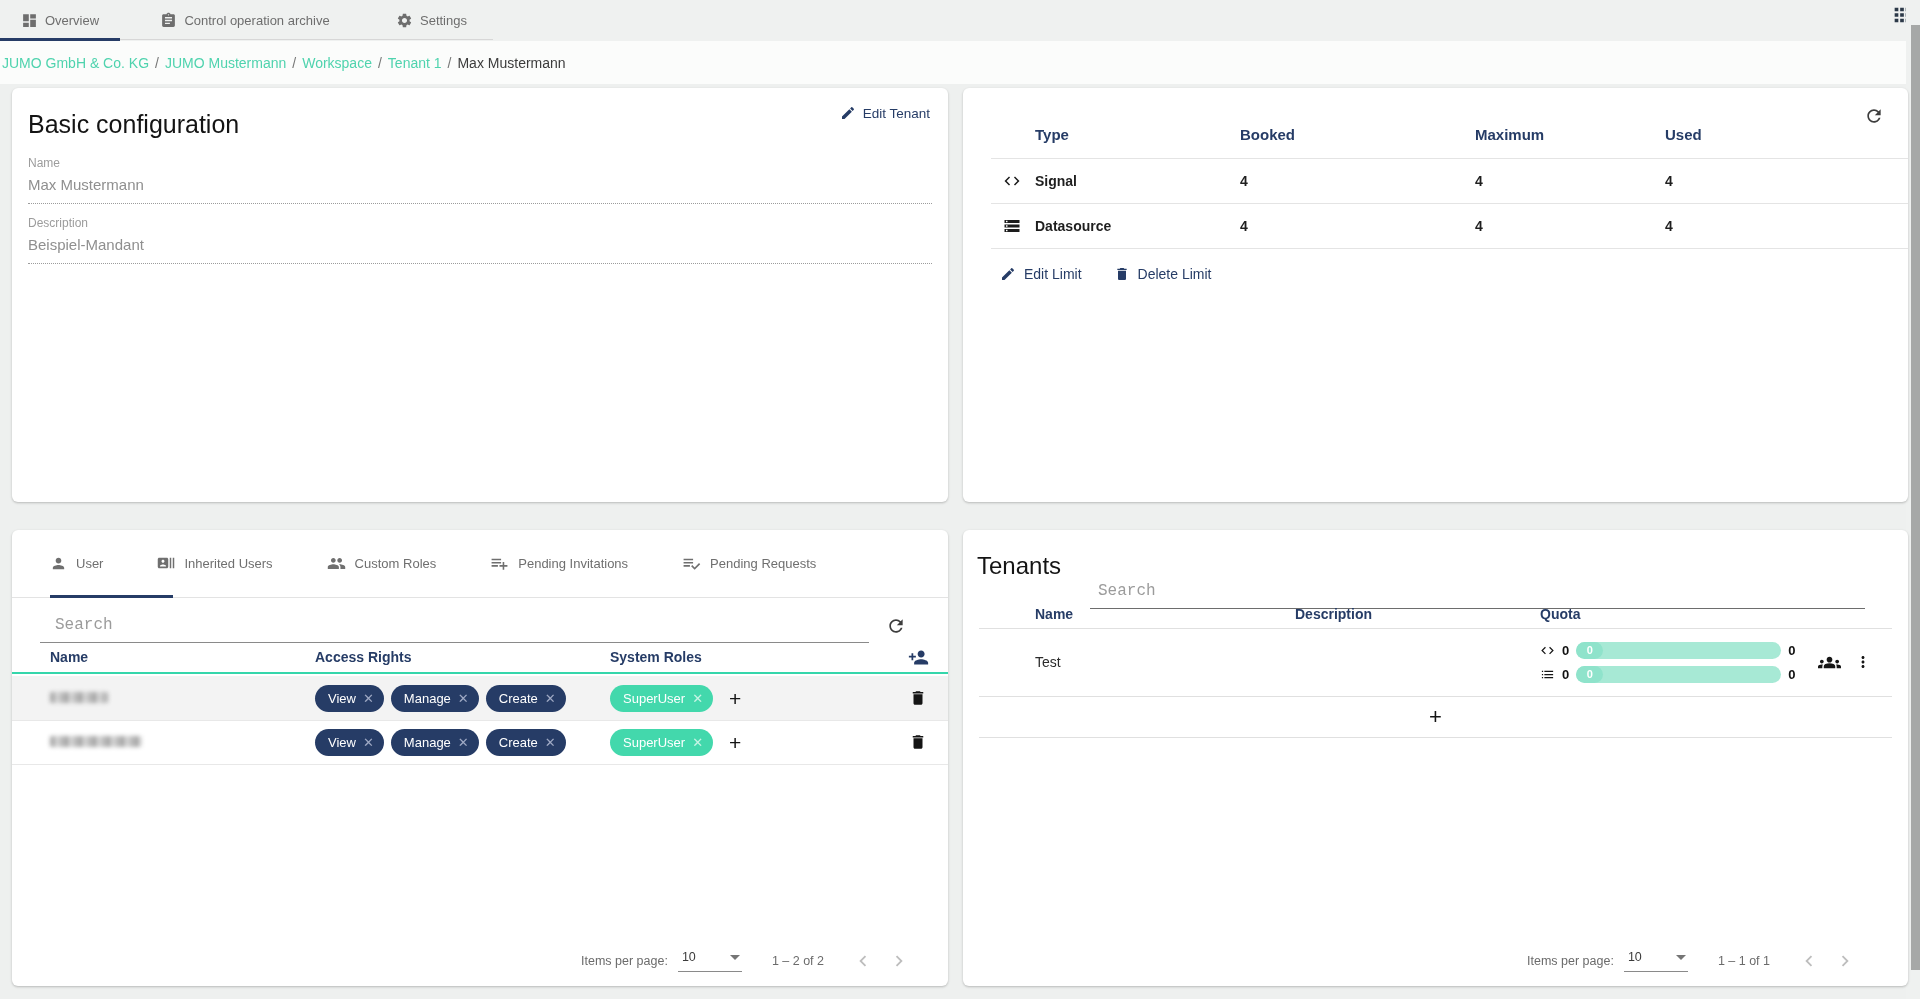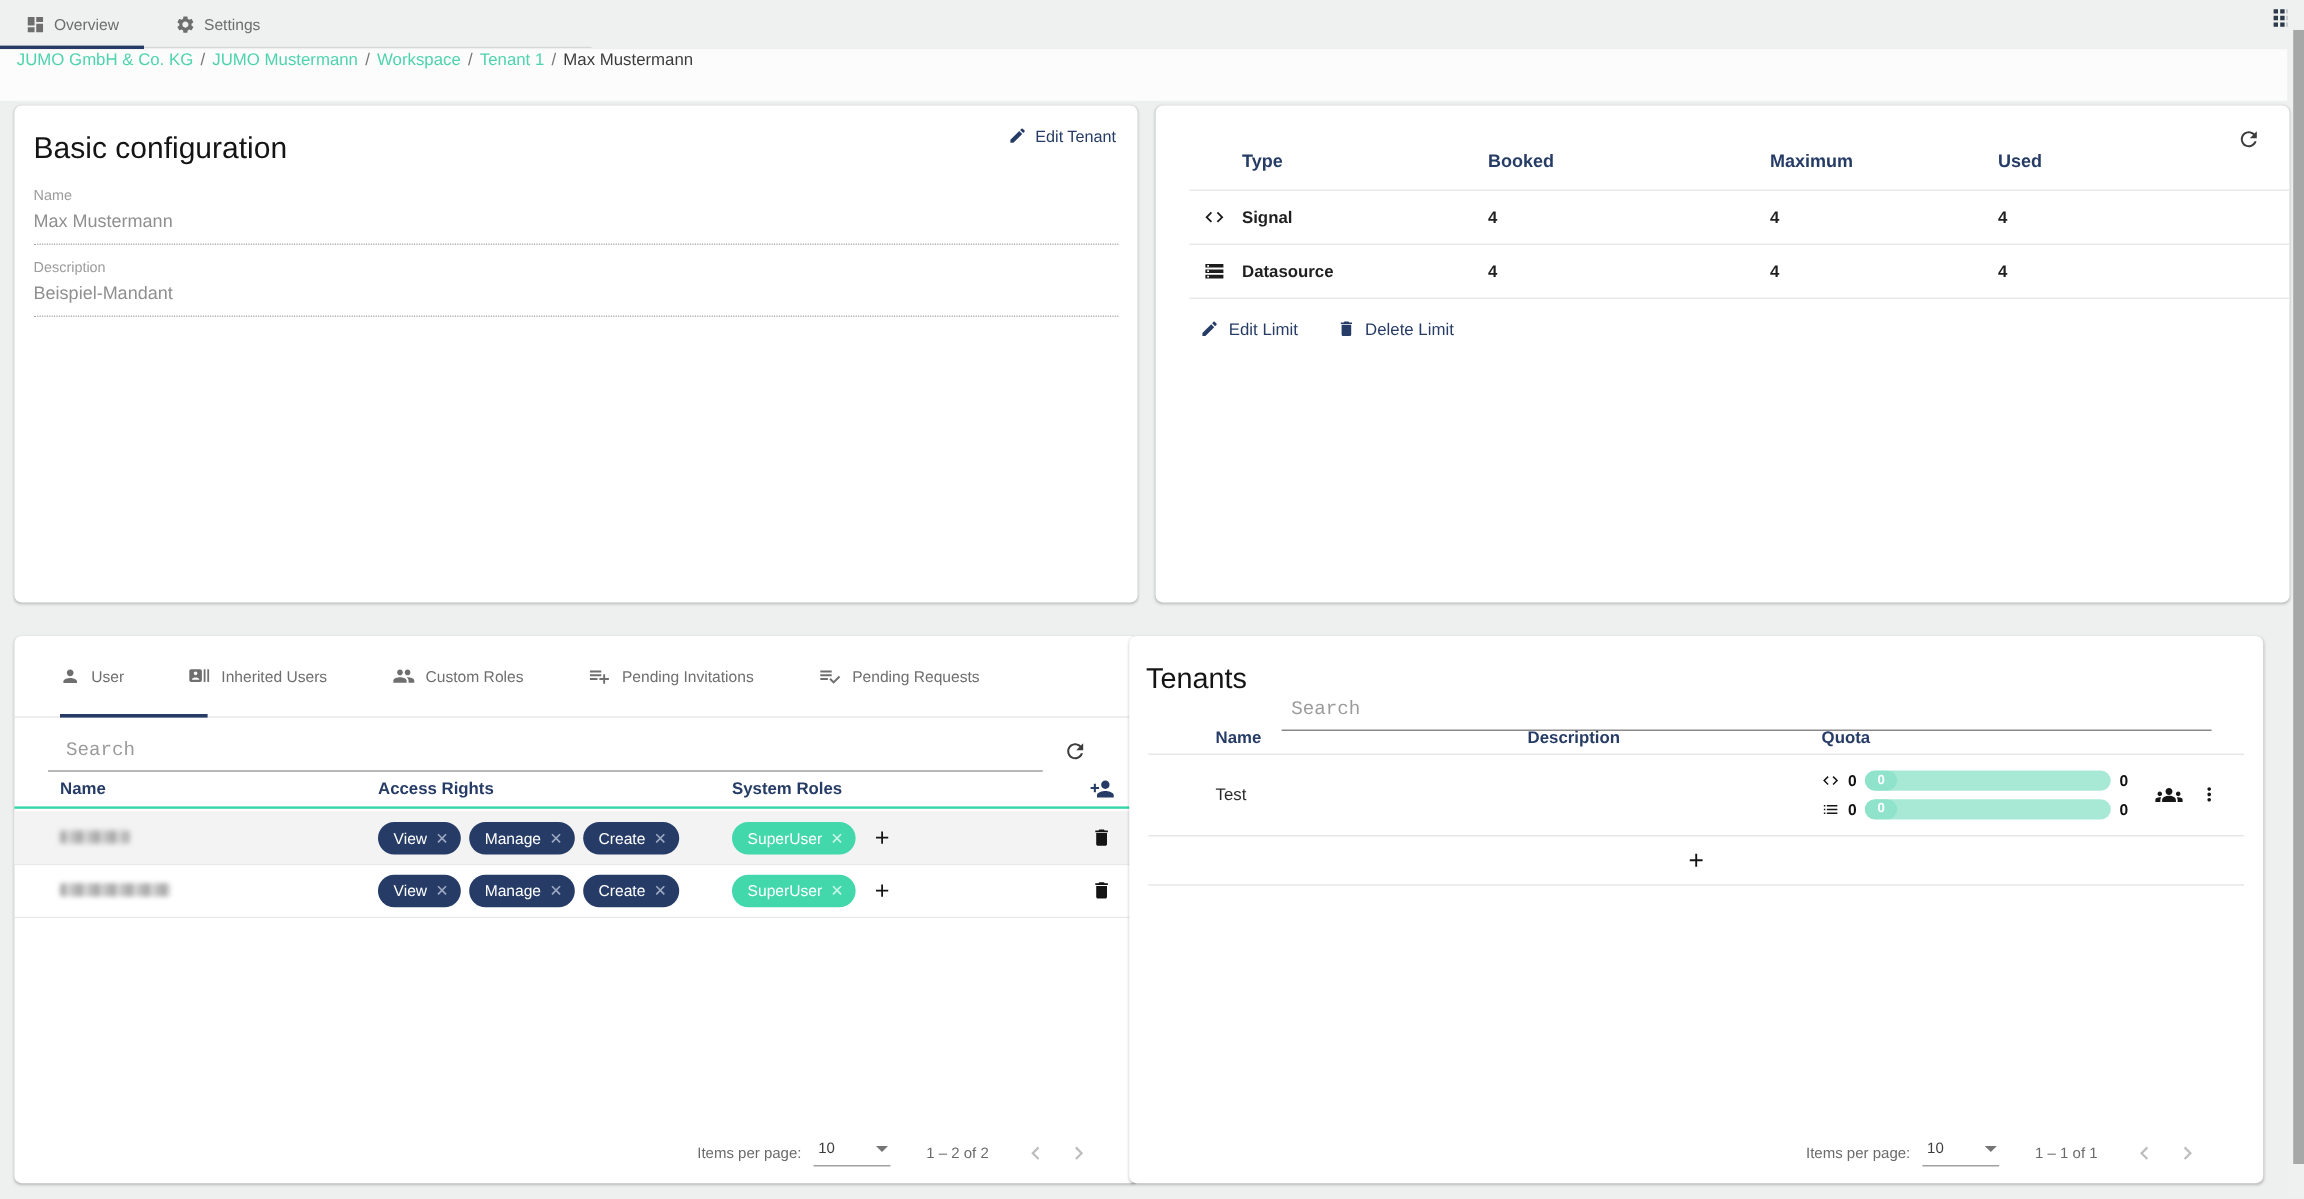--- a/index.html
+++ b/index.html
@@ -17,31 +17,31 @@
   .top-tab.t0 { width:120px; }
   .top-tab.t1 { width:250px; }
   .top-tab.t2 { width:123px; }
   .apps-btn { position:absolute; top:4px; left:1891px; width:24px; height:24px; color:#2c3948; }
 
   
   .scrollbar { position:absolute; left:1906px; top:0; width:14px; height:999px; background:#eff1f0; }
   .scroll-thumb { position:absolute; left:5px; top:25px; width:9px; height:945px; background:#a6a8a7; }
 
   
-  .breadcrumb-bar { position:absolute; left:0; top:41px; width:1906px; height:43px; background:#fbfcfb; display:flex; padding-left:14px; font-size:14px; }
+  .breadcrumb-bar { position:absolute; left:0; top:41px; width:1906px; height:43px; background:#fbfcfb; display:flex; align-items:center; padding-left:2px; font-size:14px; }
   .crumb { color:#4fd3ae; cursor:pointer; }
   .crumb-sep { color:#777; margin:0 6px; }
   .crumb-current { color:#3c3c3c; }
 
   
   .card { position:absolute; background:#fff; border-radius:6px; box-shadow:0 1px 3px rgba(0,0,0,.14), 0 1px 2px rgba(0,0,0,.1); }
   .card1 { left:12px; top:88px; width:936px; height:414px; }
   .card2 { left:963px; top:88px; width:945px; height:414px; }
   .card3 { left:12px; top:530px; width:936px; height:456px; }
-  .card4 { left:941px; top:530px; width:945px; height:456px; }
+  .card4 { left:963px; top:530px; width:945px; height:456px; }
 
   
   .edit-tenant { position:absolute; top:17px; right:18px; display:flex; align-items:center; gap:7px; color:#263c66; font-size:13.5px; cursor:pointer; }
   .panel-title { position:absolute; left:16px; top:108px; font-size:25px; color:#141414; }
   .card1 .panel-title { top:22px;text-align:right; }
   .field { position:absolute; left:16px; right:16px; border-bottom:1px dotted #9c9c9c; padding-bottom:10px; }
   .field .flabel { font-size:12px; color:#9c9c9c; }
   .field .fvalue { margin-top:6px; font-size:15px; color:#8f8f8f; }
   .f1 { top:68px; } .f2 { top:128px; } .f3 { top:187px; }
   .field .caret { position:absolute; right:4px; bottom:12px; width:0; height:0; border-left:5px solid transparent; border-right:5px solid transparent; border-top:5px solid #9a9a9a; }
@@ -126,20 +126,28 @@
 <div class="topbar">
   <div class="top-tabs">
     <div class="top-tab t0">
       <span class="ticon">
         <svg width="17" height="17" viewBox="0 0 24 24" fill="currentColor">
             <path d="M3 13h8V3H3v10zm0 8h8v-6H3v6zm10 0h8V11h-8v10zm0-18v6h8V3h-8z"></path>
           </svg>
       </span>
       <span>Overview</span>
     </div>
+    <div class="top-tab t1">
+      <span class="ticon">
+        <svg width="17" height="17" viewBox="0 0 24 24" fill="currentColor">
+            <path d="M19 3h-4.18C14.4 1.84 13.3 1 12 1c-1.3 0-2.4.84-2.82 2H5c-1.1 0-2 .9-2 2v14c0 1.1.9 2 2 2h14c1.1 0 2-.9 2-2V5c0-1.1-.9-2-2-2zm-7 0c.55 0 1 .45 1 1s-.45 1-1 1-1-.45-1-1 .45-1 1-1zm2 14H7v-2h7v2zm3-4H7v-2h10v2zm0-4H7V7h10v2z"></path>
+          </svg>
+      </span>
+      <span>Control operation archive</span>
+    </div>
     <div class="top-tab t2">
       <span class="ticon">
         <svg width="17" height="17" viewBox="0 0 24 24" fill="currentColor">
             <path d="M19.14 12.94c.04-.3.06-.61.06-.94 0-.32-.02-.64-.07-.94l2.03-1.58c.18-.14.23-.41.12-.61l-1.92-3.32c-.12-.22-.37-.29-.59-.22l-2.39.96c-.5-.38-1.03-.7-1.62-.94l-.36-2.54c-.04-.24-.24-.41-.48-.41h-3.84c-.24 0-.43.17-.47.41l-.36 2.54c-.59.24-1.13.57-1.62.94l-2.39-.96c-.22-.08-.47 0-.59.22L2.74 8.87c-.12.21-.08.47.12.61l2.03 1.58c-.05.3-.09.63-.09.94s.02.64.07.94l-2.03 1.58c-.18.14-.23.41-.12.61l1.92 3.32c.12.22.37.29.59.22l2.39-.96c.5.38 1.03.7 1.62.94l.36 2.54c.05.24.24.41.48.41h3.84c.24 0 .44-.17.47-.41l.36-2.54c.59-.24 1.13-.56 1.62-.94l2.39.96c.22.08.47 0 .59-.22l1.92-3.32c.12-.22.07-.47-.12-.61l-2.01-1.58zM12 15.6c-1.98 0-3.6-1.62-3.6-3.6s1.62-3.6 3.6-3.6 3.6 1.62 3.6 3.6-1.62 3.6-3.6 3.6z"></path>
           </svg>
       </span>
       <span>Settings</span>
     </div>
   </div>
   <div class="topbar-line"></div>

